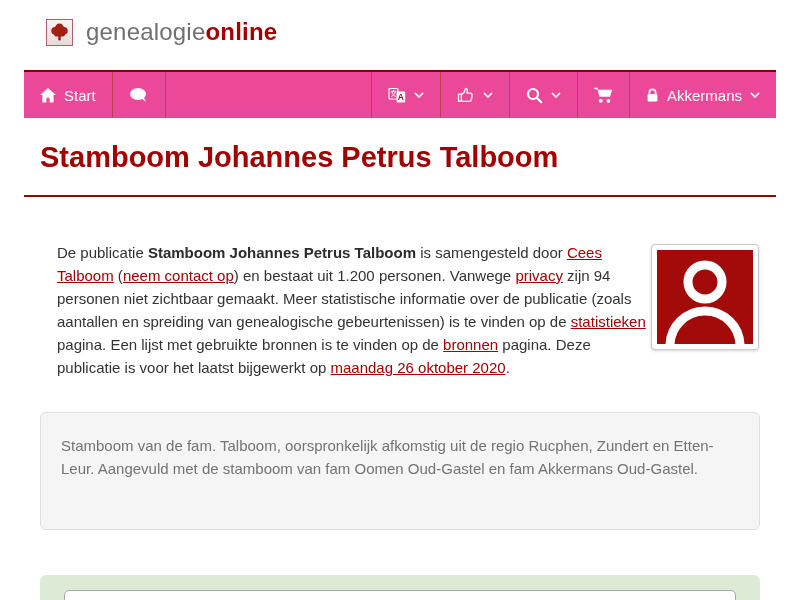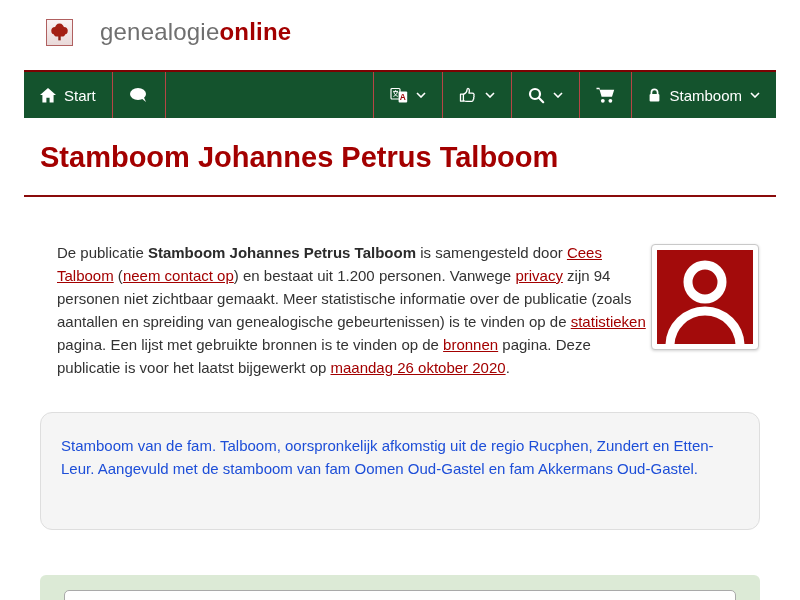--- a/index.html
+++ b/index.html
@@ -1,29 +1,29 @@
 <!DOCTYPE html>
 <html><head>
 <meta charset="utf-8">
 <style>
   html,body{margin:0;padding:0;background:#fff;}
   .page{position:relative;width:800px;height:600px;overflow:hidden;background:#fff;
         font-family:"Liberation Sans","DejaVu Sans",sans-serif;color:#333;}
 
   
-  .brand{position:absolute;left:46px;top:18px;display:flex;align-items:center;gap:27px;}
+  .brand{position:absolute;left:46px;top:18px;display:flex;align-items:center;gap:13px;}
   .logo-box{width:27px;height:27px;border:1px solid #b06060;box-sizing:border-box;
             background:linear-gradient(180deg,#faf3f3,#e9d9d9);display:flex;align-items:center;justify-content:center;}
   .brand-text{font-size:24px;letter-spacing:.2px;}
   .brand-gray{color:#6f6f6f;}
   .brand-red{color:#a30000;font-weight:bold;}
 
   
   .navbar{position:absolute;left:24px;top:70px;width:752px;height:48px;box-sizing:border-box;
-          background:#14532d;border-top:2px solid #7b0202;display:flex;align-items:stretch;color:#fff;}
+          background:#ec4899;border-top:2px solid #7b0202;display:flex;align-items:stretch;color:#fff;}
   .nav-item{display:flex;align-items:center;gap:8px;padding:0 16px;font-size:15px;cursor:pointer;}
   .nav-item .lbl{white-space:nowrap;}
   .div-r{border-right:1px solid #b64545;}
   .div-l{border-left:1px solid #b64545;}
   .spacer{flex:1;}
   .icn{display:inline-flex;align-items:center;justify-content:center;}
   .icn svg{display:block;}
 
   
   .page-title{position:absolute;left:40px;top:141px;font-size:29px;font-weight:bold;color:#a30000;}
@@ -35,22 +35,22 @@
   .intro a{color:#a30000;text-decoration:underline;cursor:pointer;}
 
   
   .avatar-frame{position:absolute;left:651px;top:244px;width:108px;height:106px;box-sizing:border-box;
                 background:#fff;border:1px solid #c9c9c9;border-radius:4px;padding:5px;
                 box-shadow:0 1px 3px rgba(0,0,0,.18);cursor:pointer;}
   .avatar-frame svg{display:block;}
 
   
   .desc-box{position:absolute;left:40px;top:412px;width:720px;height:118px;box-sizing:border-box;
-            background:#f5f5f5;border:1px solid #dedede;border-radius:12px;padding:21px 20px;
-            font-size:15px;line-height:23px;color:#1d4ed8;}
+            background:#f5f5f5;border:1px solid #dedede;border-radius:6px;padding:21px 20px;
+            font-size:15px;line-height:23px;color:#737373;}
 
   
   .green-panel{position:absolute;left:40px;top:575px;width:720px;height:45px;
                background:#dcead6;border-radius:6px 6px 0 0;}
   .panel-field{position:absolute;left:24px;top:15px;width:672px;height:34px;box-sizing:border-box;
                background:#fefefe;border:1px solid #a9a9a9;border-radius:5px 5px 0 0;outline:none;
                font-family:inherit;font-size:14px;padding:0 8px;}
 </style>
 </head>
 <body>
@@ -150,21 +150,21 @@
       </span>
     </div>
 
     <div class="nav-item div-l">
       <span class="icn">
         <svg width="13" height="15" viewBox="0 0 13 15">
           <path d="M3.4 6 V4.4 A3.1 3.1 0 0 1 9.6 4.4 V6" fill="none" stroke="#fff" stroke-width="1.7"></path>
           <rect x="1.6" y="6" width="9.8" height="7.6" rx="1" fill="#fff"></rect>
         </svg>
       </span>
-      <span class="lbl">Stamboom</span>
+      <span class="lbl">Akkermans</span>
       <span class="icn">
         <svg width="10" height="6" viewBox="0 0 10 6" fill="none" stroke="#fff" stroke-width="1.6">
             <path d="M1 1 L5 5 L9 1"></path>
           </svg>
       </span>
     </div>
   </nav>
 
   <h1 class="page-title" style="margin:0">Stamboom Johannes Petrus Talboom</h1>
   <div class="title-rule"></div>

